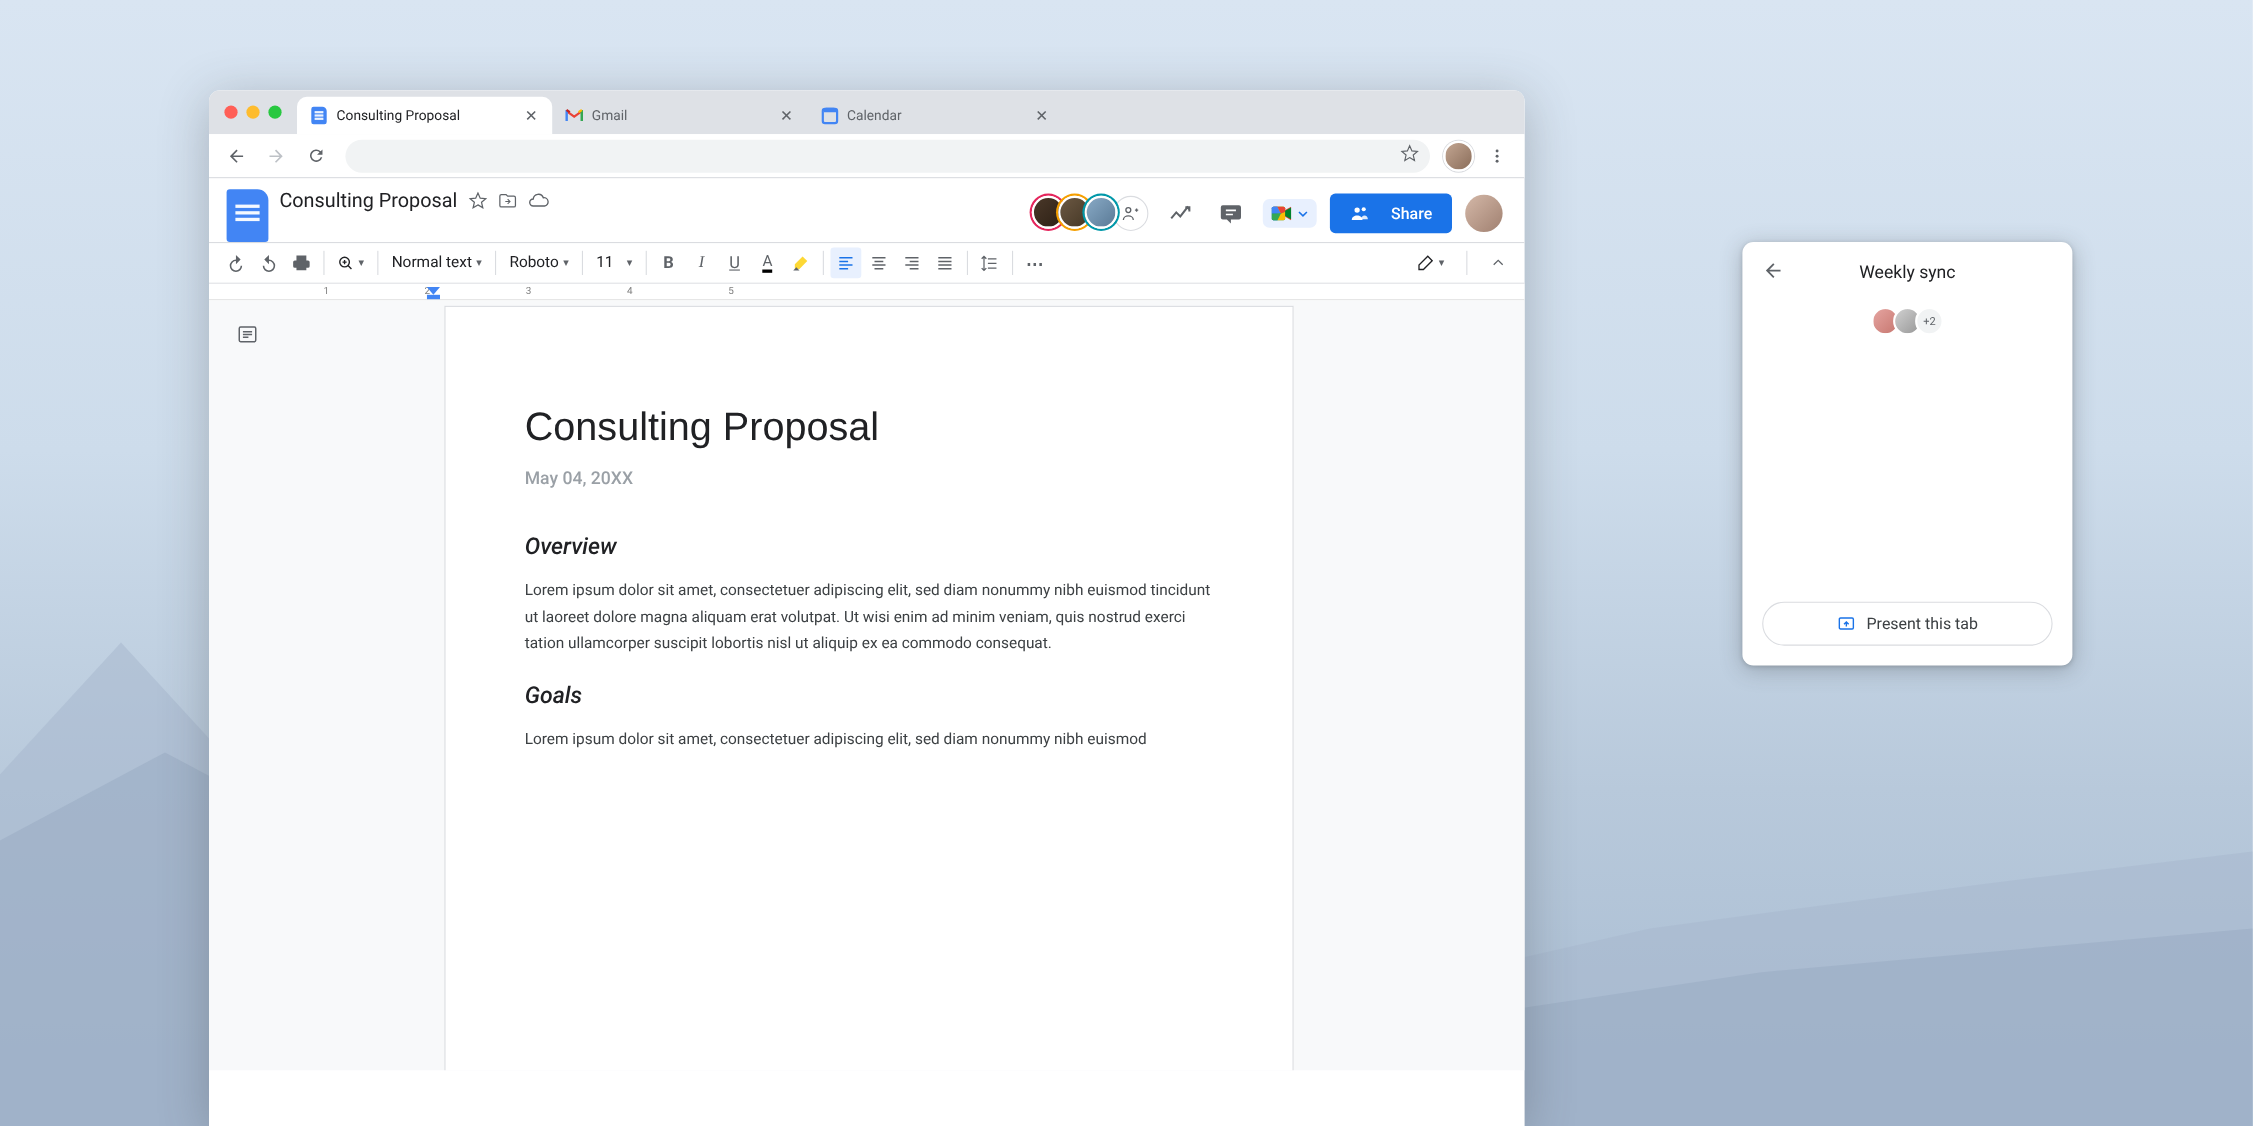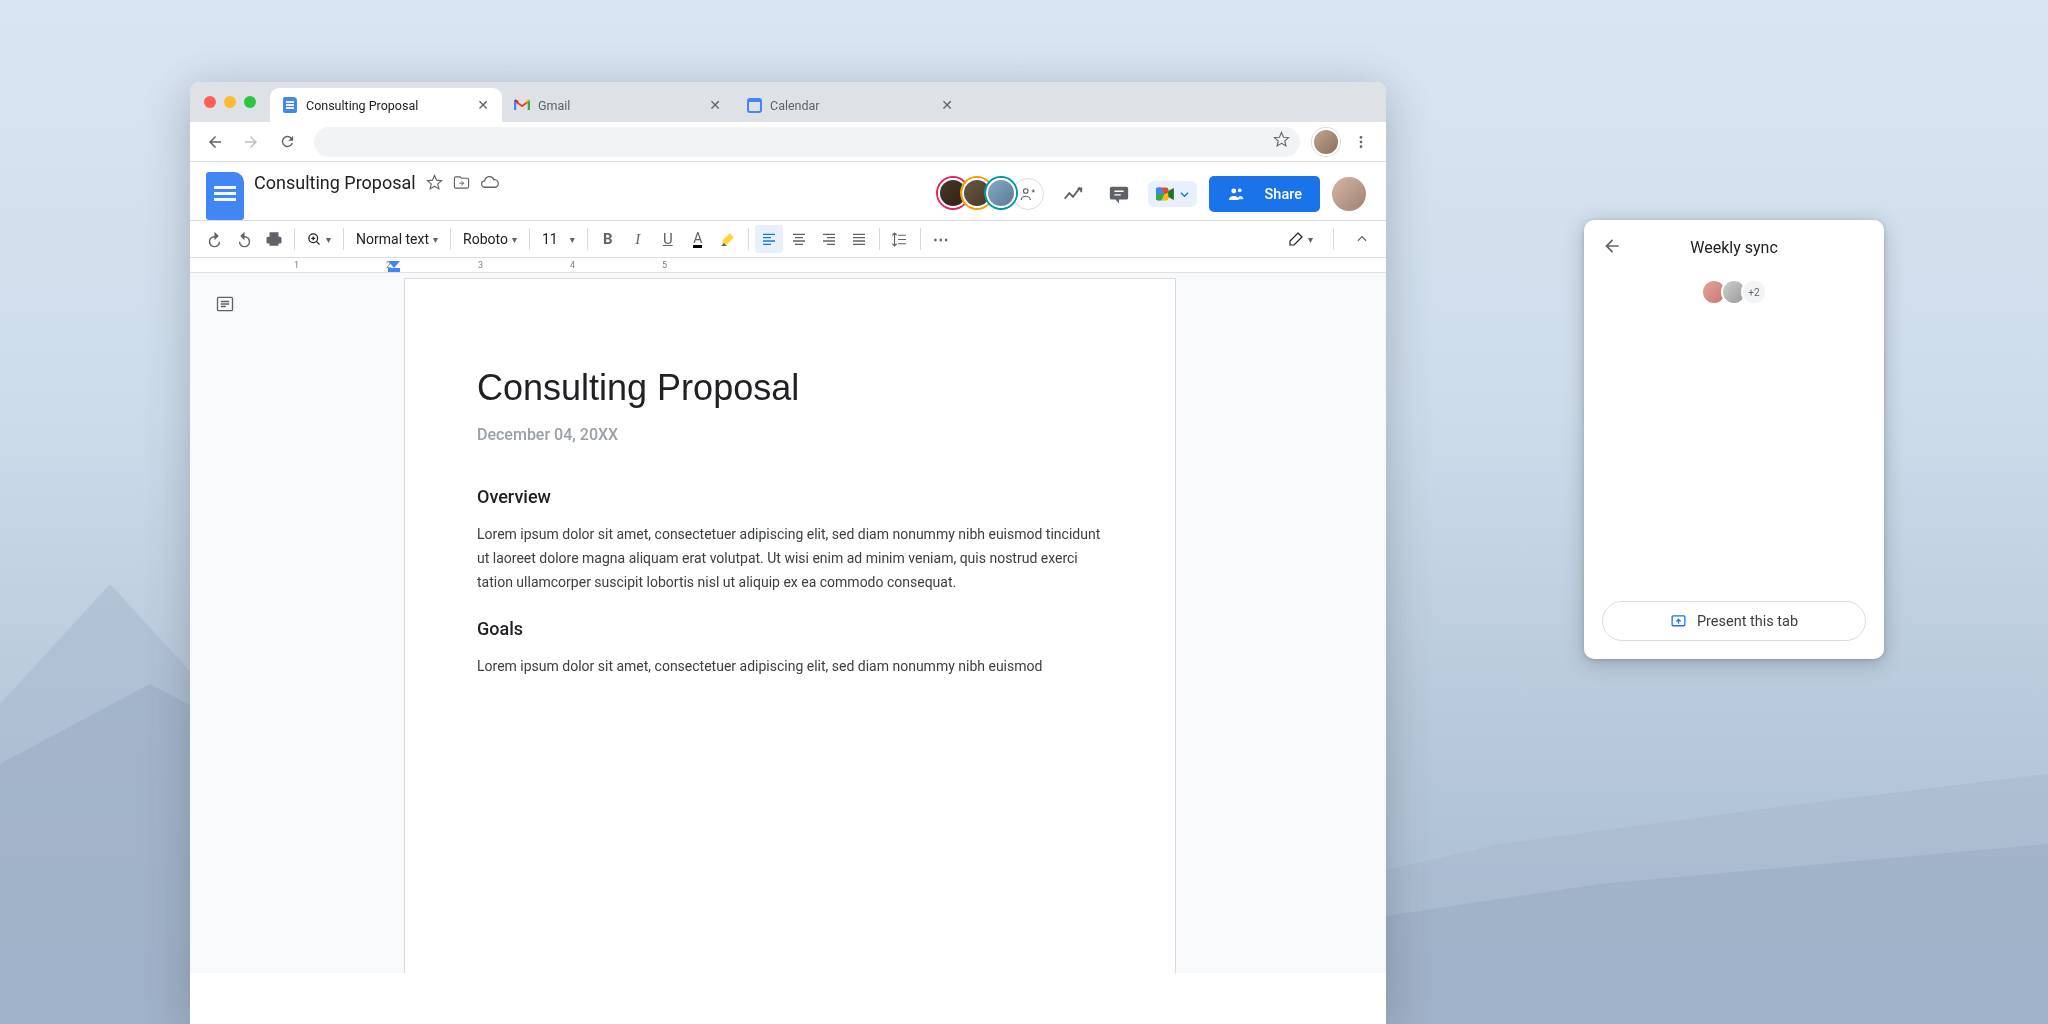--- a/index.html
+++ b/index.html
@@ -131,28 +131,28 @@
 .tb-dropdown .chev{font-size:10px;color:#5f6368;}
 .ruler{height:15px;background:#fff;border-bottom:1px solid #e0e0e0;position:relative;font-size:9px;color:#808080;}
 .ruler-inner{position:absolute;left:213px;right:0;top:0;height:15px;}
 .ruler-mark{position:absolute;top:2px;}
 .ruler-indent{position:absolute;left:198px;top:3px;}
 .canvas{background:#f8f9fa;height:700px;position:relative;overflow:hidden;}
 .outline-btn{position:absolute;left:22px;top:18px;width:26px;height:26px;display:flex;align-items:center;justify-content:center;color:#5f6368;cursor:pointer;}
 .page{position:absolute;left:214px;top:5px;width:772px;min-height:900px;background:#fff;border:1px solid #dadce0;padding:88px 72px;}
 .page h1{font-family:'Google Sans',sans-serif;font-size:36px;font-weight:400;color:#202124;margin-bottom:16px;}
 .page .date{font-size:16px;color:#9aa0a6;font-weight:500;margin-bottom:42px;}
-.page h2{font-size:18px;font-weight:500;color:#202124;margin-bottom:16px;margin-top:24px;}
+.page h2{font-size:21px;font-weight:500;color:#202124;margin-bottom:16px;margin-top:24px;font-style:italic;}
 .page p{font-size:14px;color:#3c4043;line-height:1.7;margin-bottom:18px;}
 .popover{
   position:absolute;
   top:220px;
   right:164px;
   width:300px;
-  height:439px;
+  height:385px;
   background:#fff;
   border-radius:10px;
   box-shadow:0 4px 20px rgba(60,64,67,.3), 0 1px 4px rgba(60,64,67,.2);
   padding:18px;
   display:flex;
   flex-direction:column;
 }
 .popover-header{display:flex;align-items:center;position:relative;justify-content:center;}
 .popover-back{position:absolute;left:0;color:#5f6368;cursor:pointer;}
 .popover-title{font-size:16px;color:#202124;font-weight:400;}
@@ -444,21 +444,21 @@
 
   <div class="canvas">
     <div class="outline-btn">
         <svg width="20" height="20" viewBox="0 0 24 24">
           <rect x="3" y="4" width="18" height="16" rx="1.5" fill="none" stroke="currentColor" stroke-width="1.6"></rect>
           <path d="M7 9h10M7 12h10M7 15h6" stroke="currentColor" stroke-width="1.6"></path>
         </svg>
       </div>
     <div class="page">
       <h1>Consulting Proposal</h1>
-      <div class="date">December 04, 20XX</div>
+      <div class="date">May 04, 20XX</div>
       <h2>Overview</h2>
       <p>Lorem ipsum dolor sit amet, consectetuer adipiscing elit, sed diam nonummy nibh euismod tincidunt ut laoreet dolore magna aliquam erat volutpat. Ut wisi enim ad minim veniam, quis nostrud exerci tation ullamcorper suscipit lobortis nisl ut aliquip ex ea commodo consequat.</p>
       <h2>Goals</h2>
       <p>Lorem ipsum dolor sit amet, consectetuer adipiscing elit, sed diam nonummy nibh euismod</p>
     </div>
   </div>
 </div>
 
 <div class="popover">
   <div class="popover-header">

